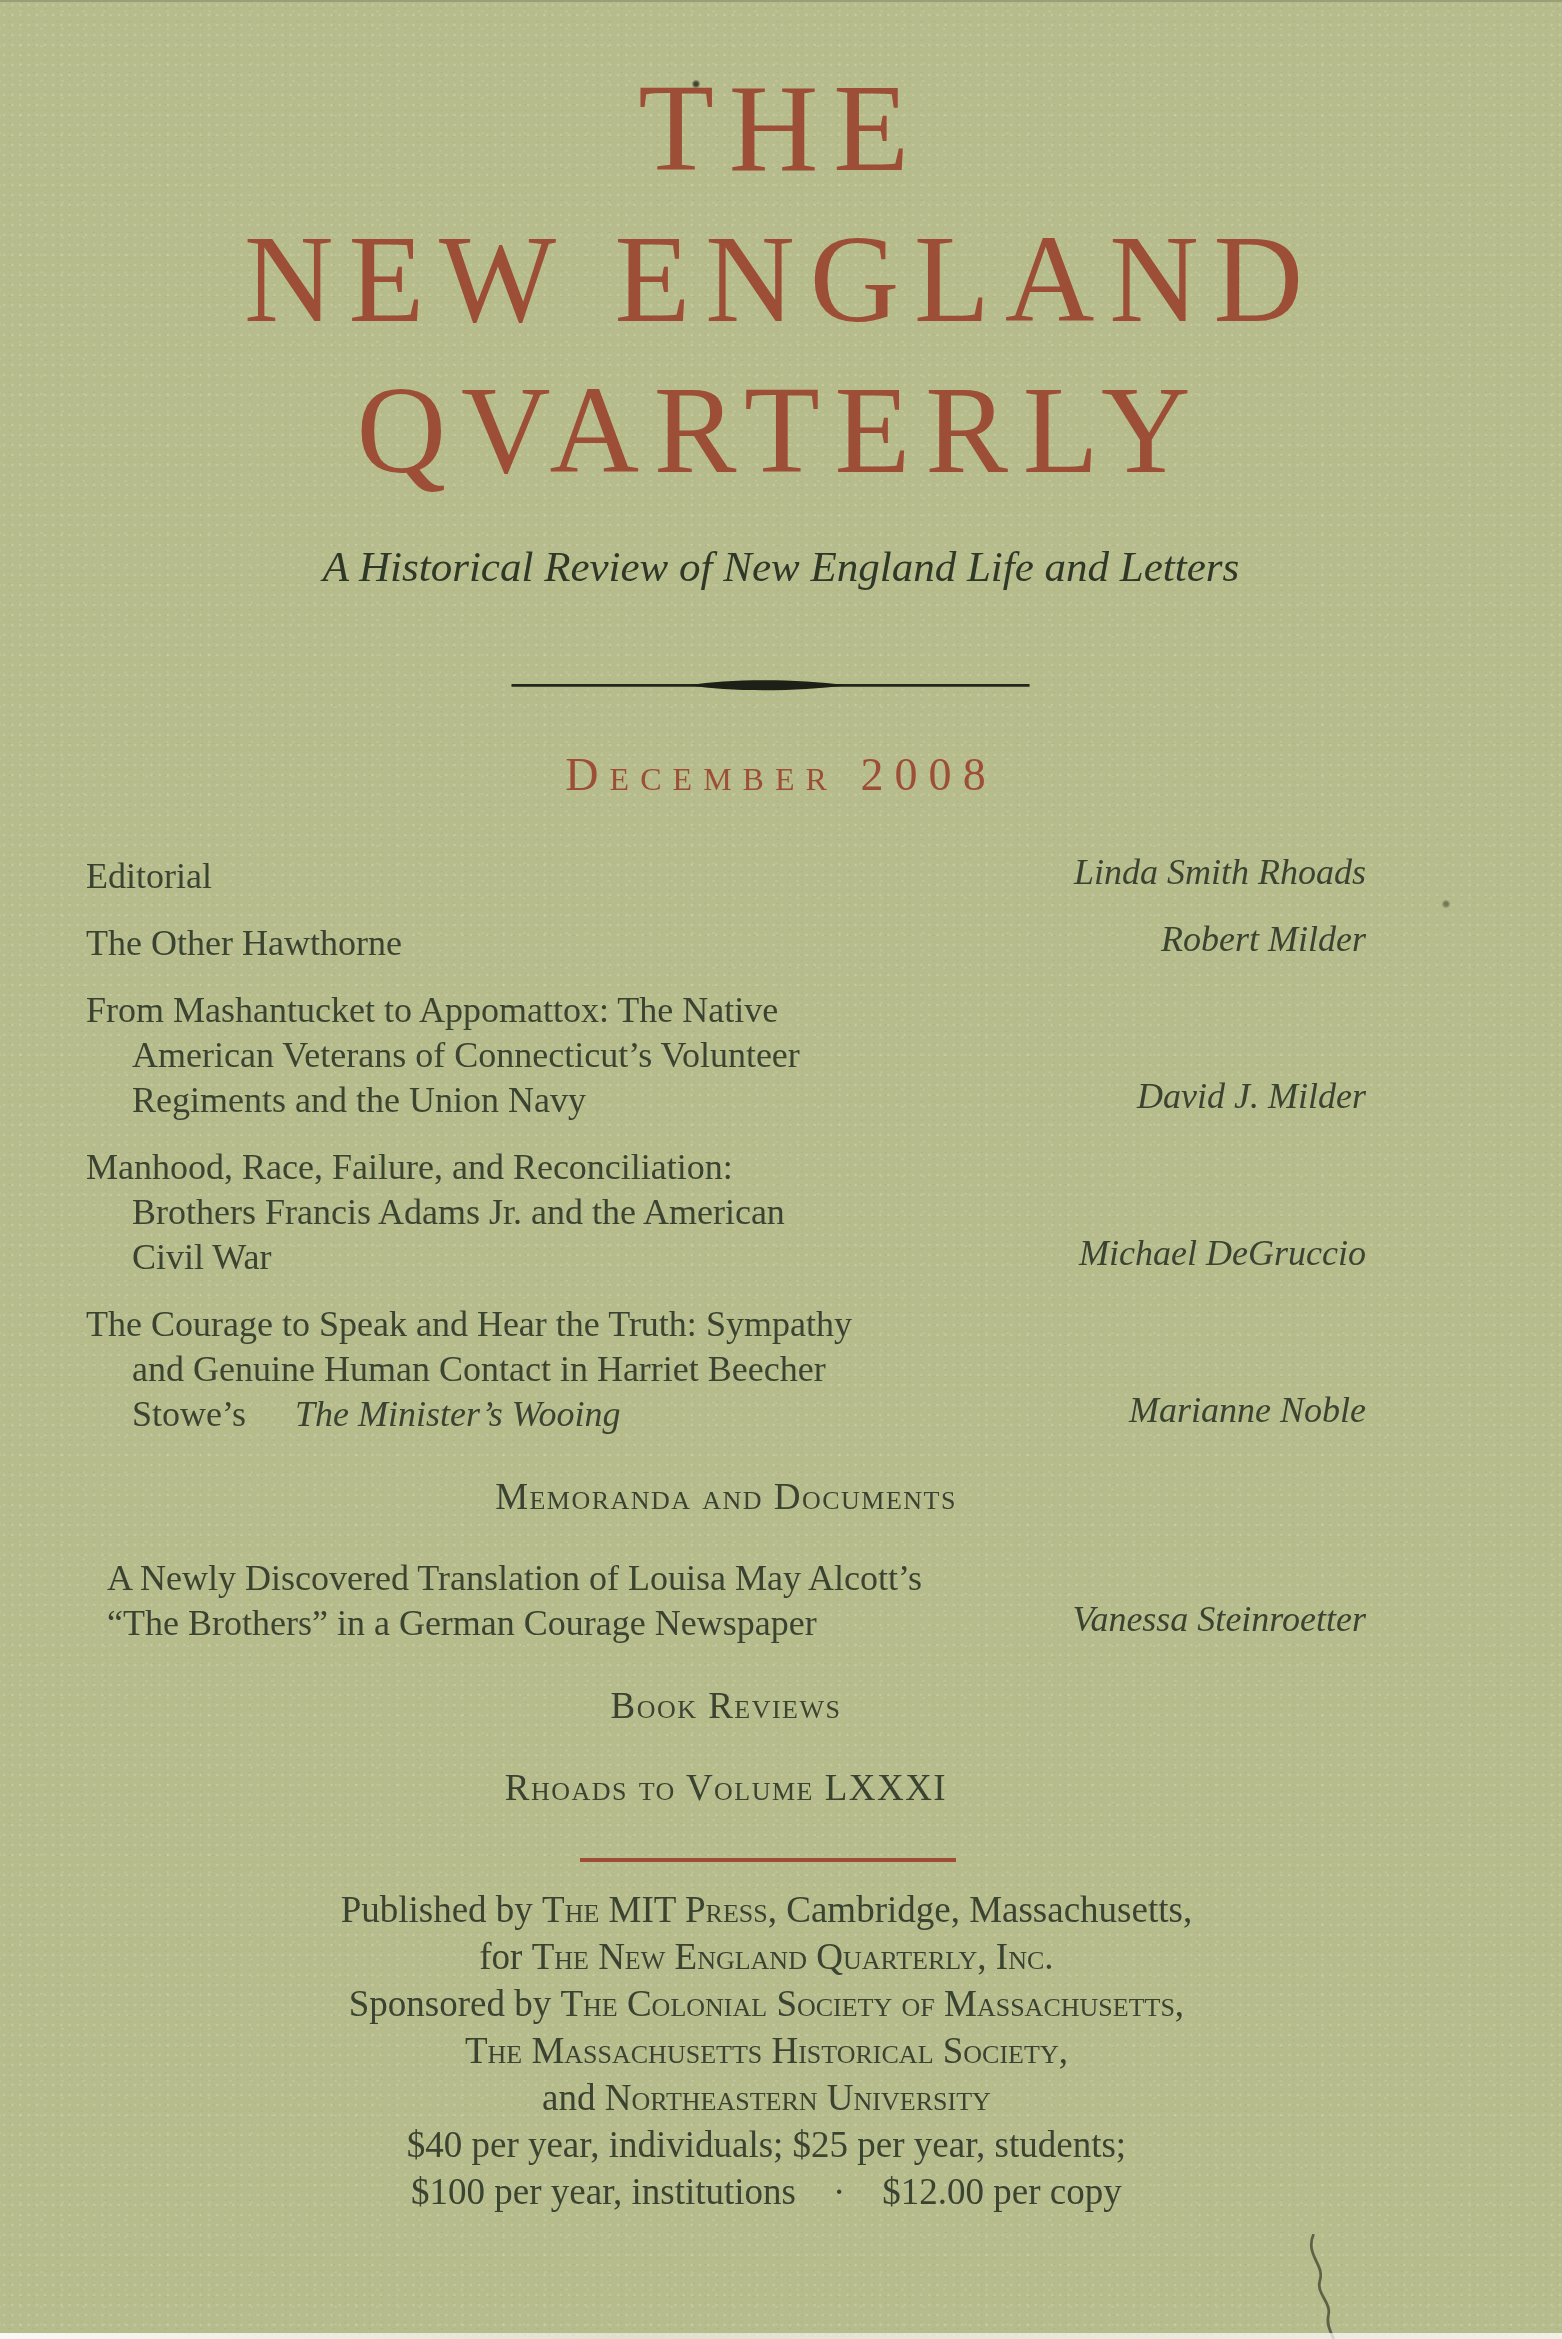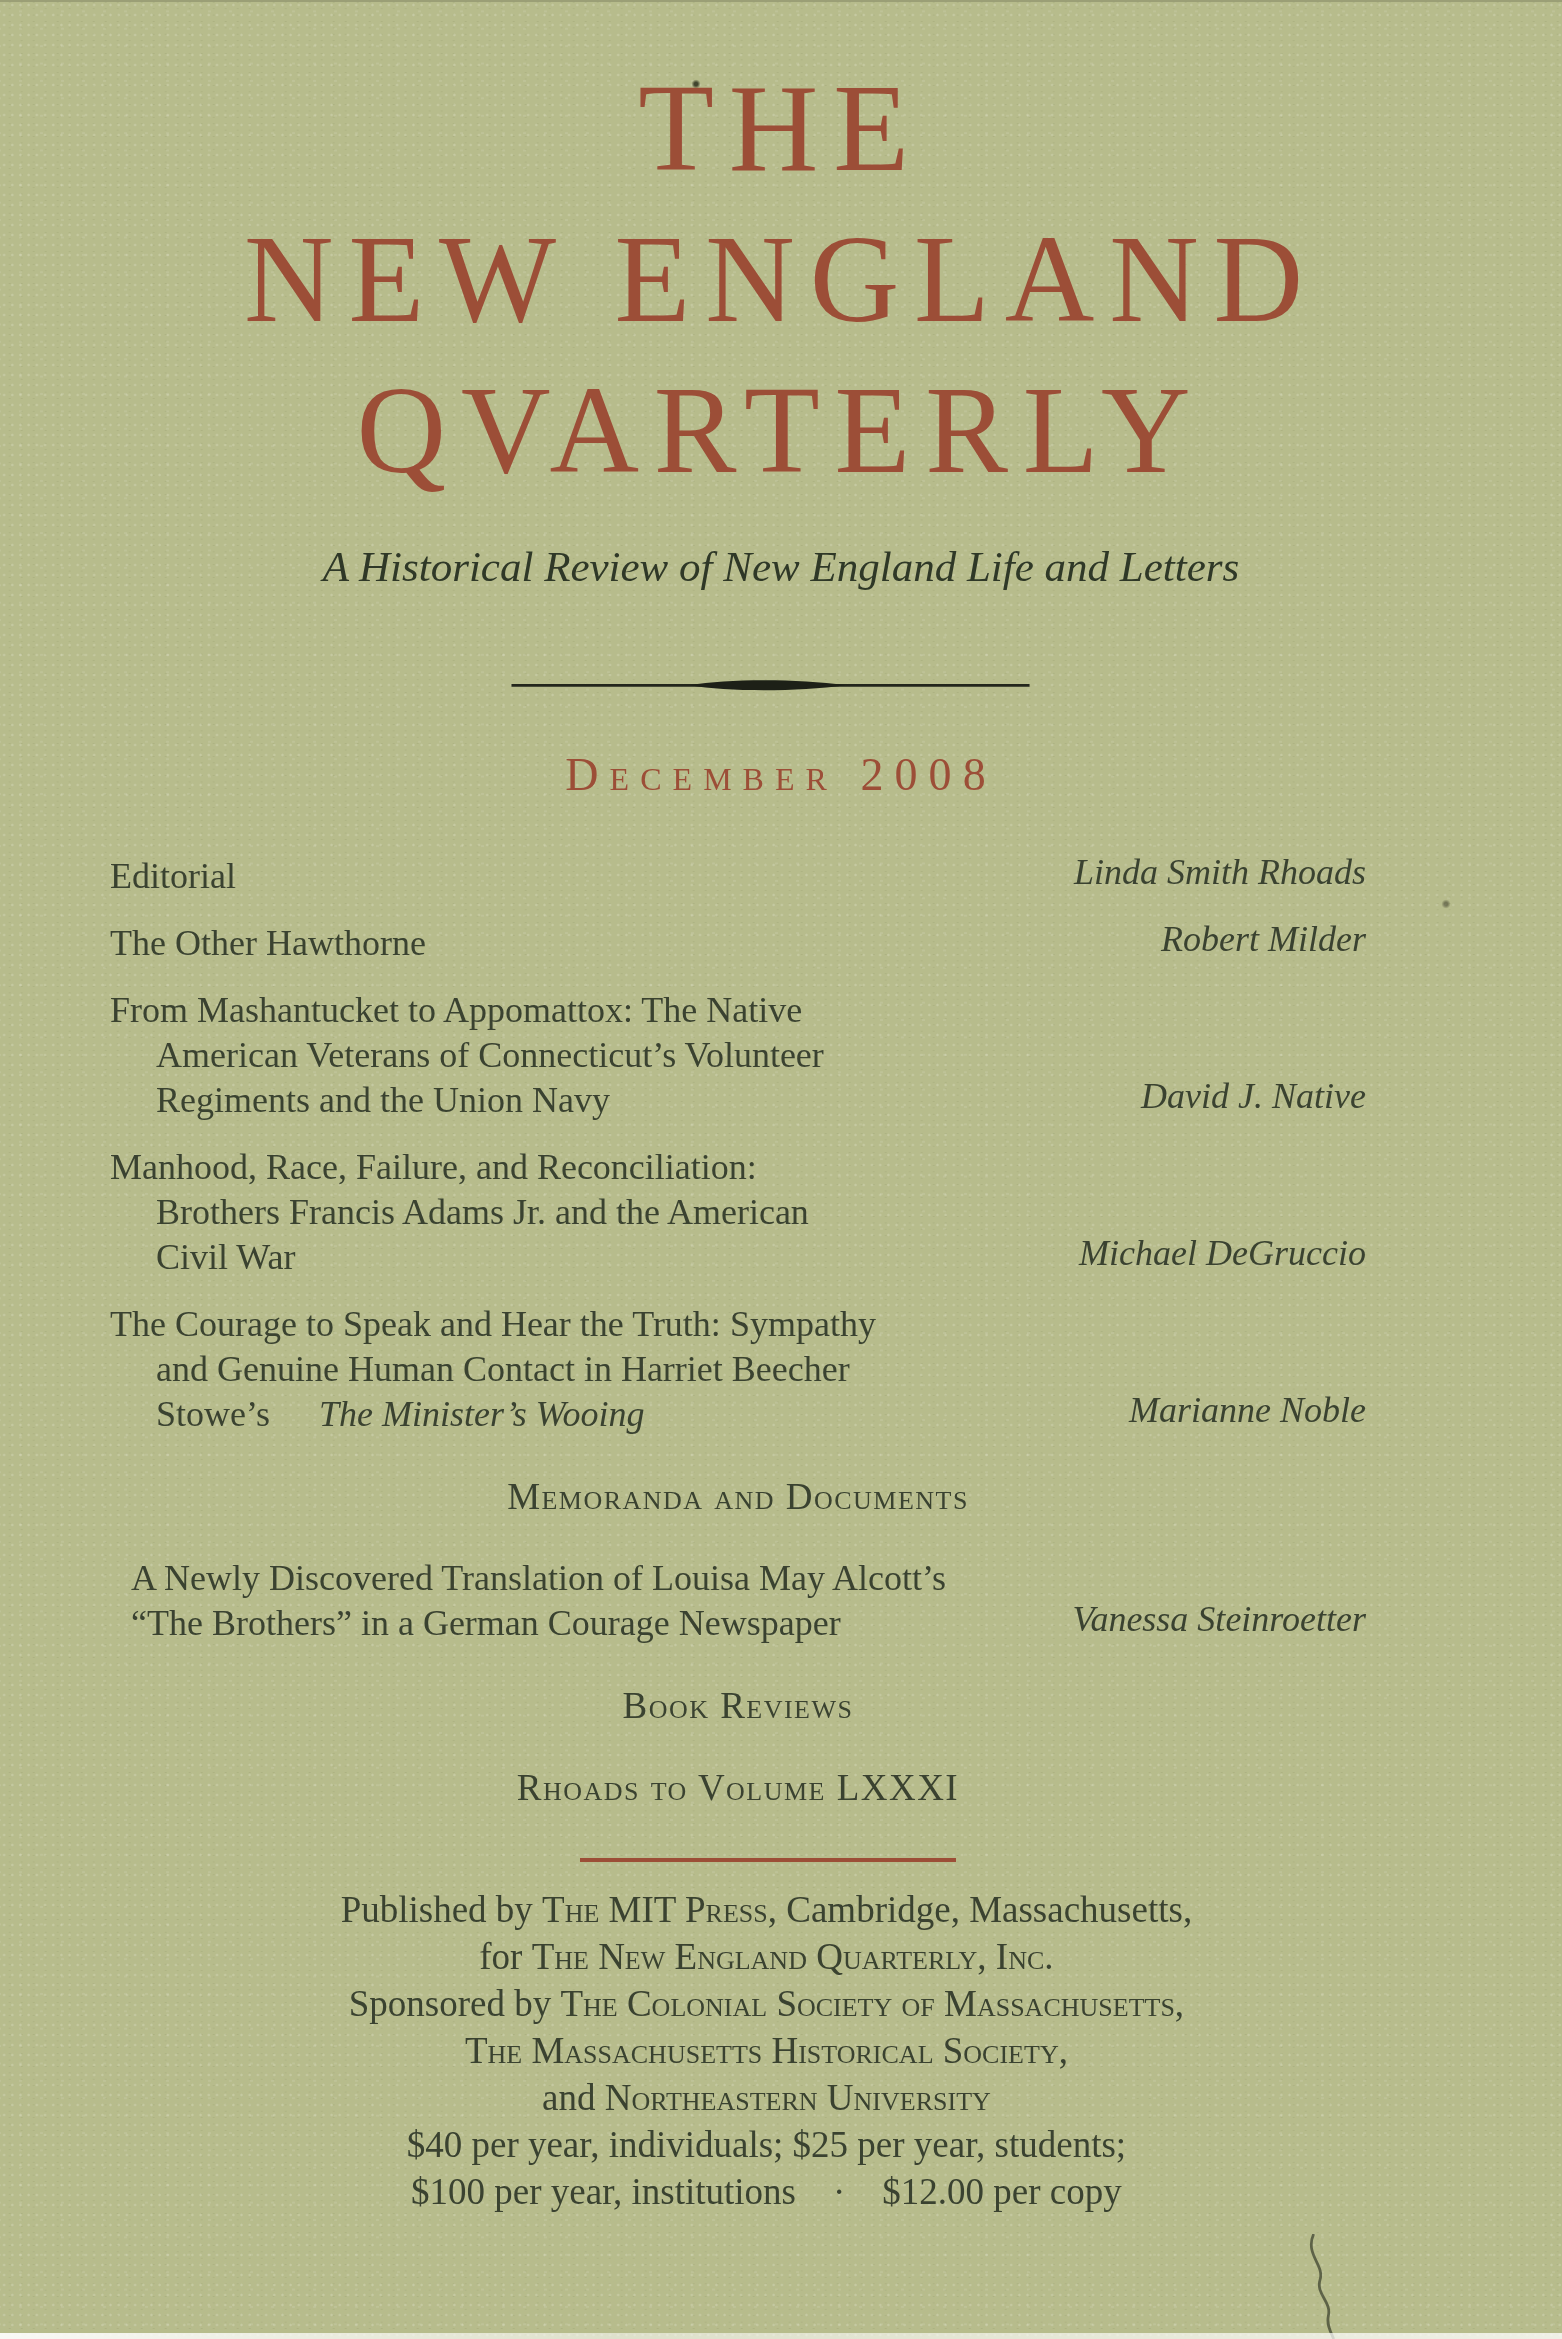--- a/index.html
+++ b/index.html
@@ -41,21 +41,21 @@
   .ornament { margin-top: 84px; height: 14.6px; position: relative; left: -11px; }
   .issue-date {
     margin-top: 53px;
     font-variant: small-caps;
     letter-spacing: 0.24em;
     font-size: 46px;
     line-height: 57px;
     color: var(--accent, #9c4e37);
   }
 
-  .toc { margin-top: 51px; padding: 0 196px 0 110px; }
+  .toc { margin-top: 51px; padding: 0 196px 0 86px; }
   .toc-entry { position: relative; margin-bottom: 22px; }
   .toc-entry.indent { margin-left: 21px; }
   .entry-lines { font-size: 36px; line-height: 45px; white-space: nowrap; }
   .entry-line:not(:first-child) { padding-left: 46px; }
   .toc-entry.no-hang .entry-line:not(:first-child) { padding-left: 0; }
   .entry-line .it { font-style: italic; margin-left: 40px; }
   .entry-author {
     position: absolute;
     right: 0;
     bottom: 4px;
@@ -136,21 +136,21 @@
           <div class="entry-line"><span>The Other Hawthorne</span></div>
         </div>
         <span class="entry-author">Robert Milder</span>
       </div>
       <div class="toc-entry">
         <div class="entry-lines">
           <div class="entry-line"><span>From Mashantucket to Appomattox: The Native</span></div>
           <div class="entry-line"><span>American Veterans of Connecticut’s Volunteer</span></div>
           <div class="entry-line"><span>Regiments and the Union Navy</span></div>
         </div>
-        <span class="entry-author">David J. Native</span>
+        <span class="entry-author">David J. Milder</span>
       </div>
       <div class="toc-entry">
         <div class="entry-lines">
           <div class="entry-line"><span>Manhood, Race, Failure, and Reconciliation:</span></div>
           <div class="entry-line"><span>Brothers Francis Adams Jr. and the American</span></div>
           <div class="entry-line"><span>Civil War</span></div>
         </div>
         <span class="entry-author">Michael DeGruccio</span>
       </div>
       <div class="toc-entry">

